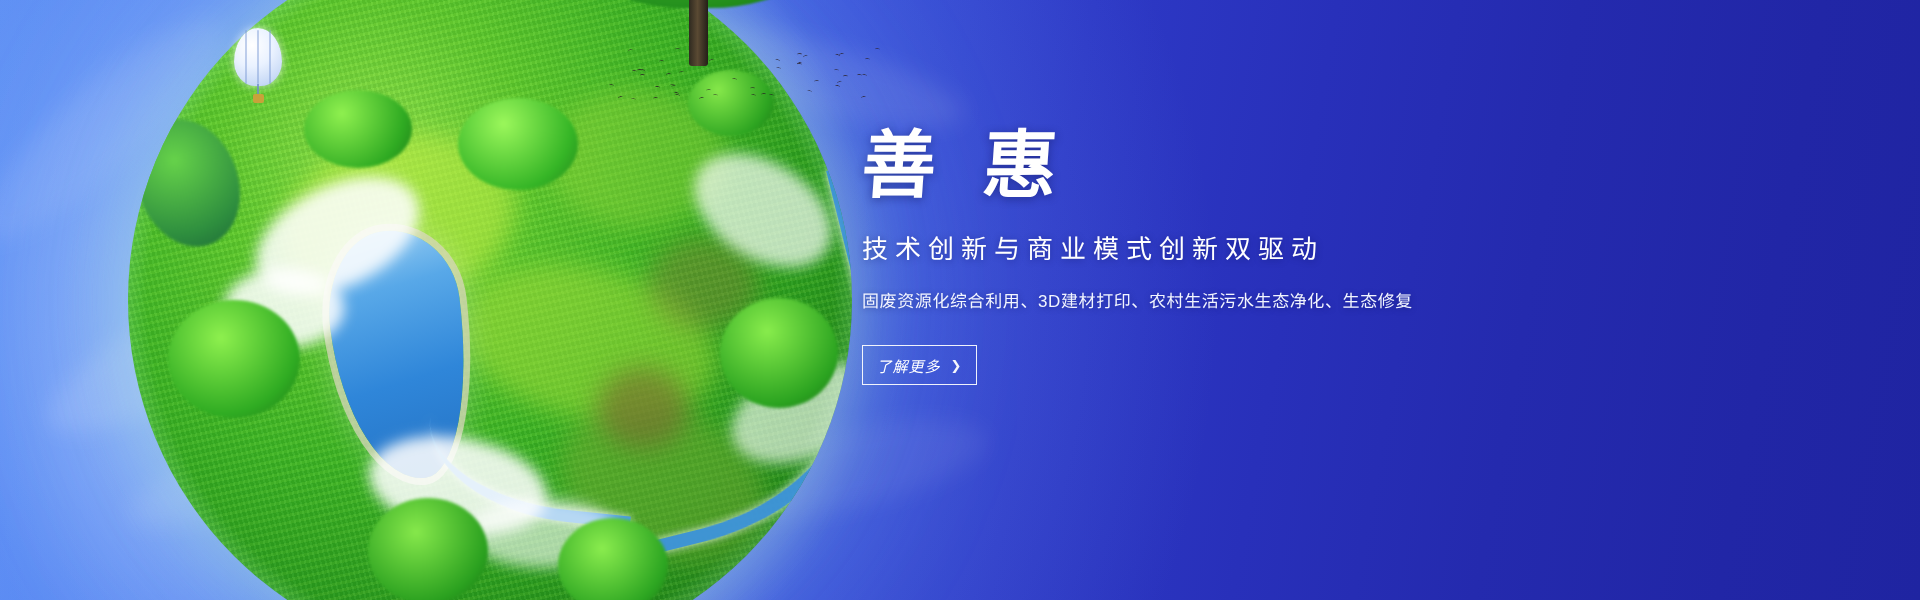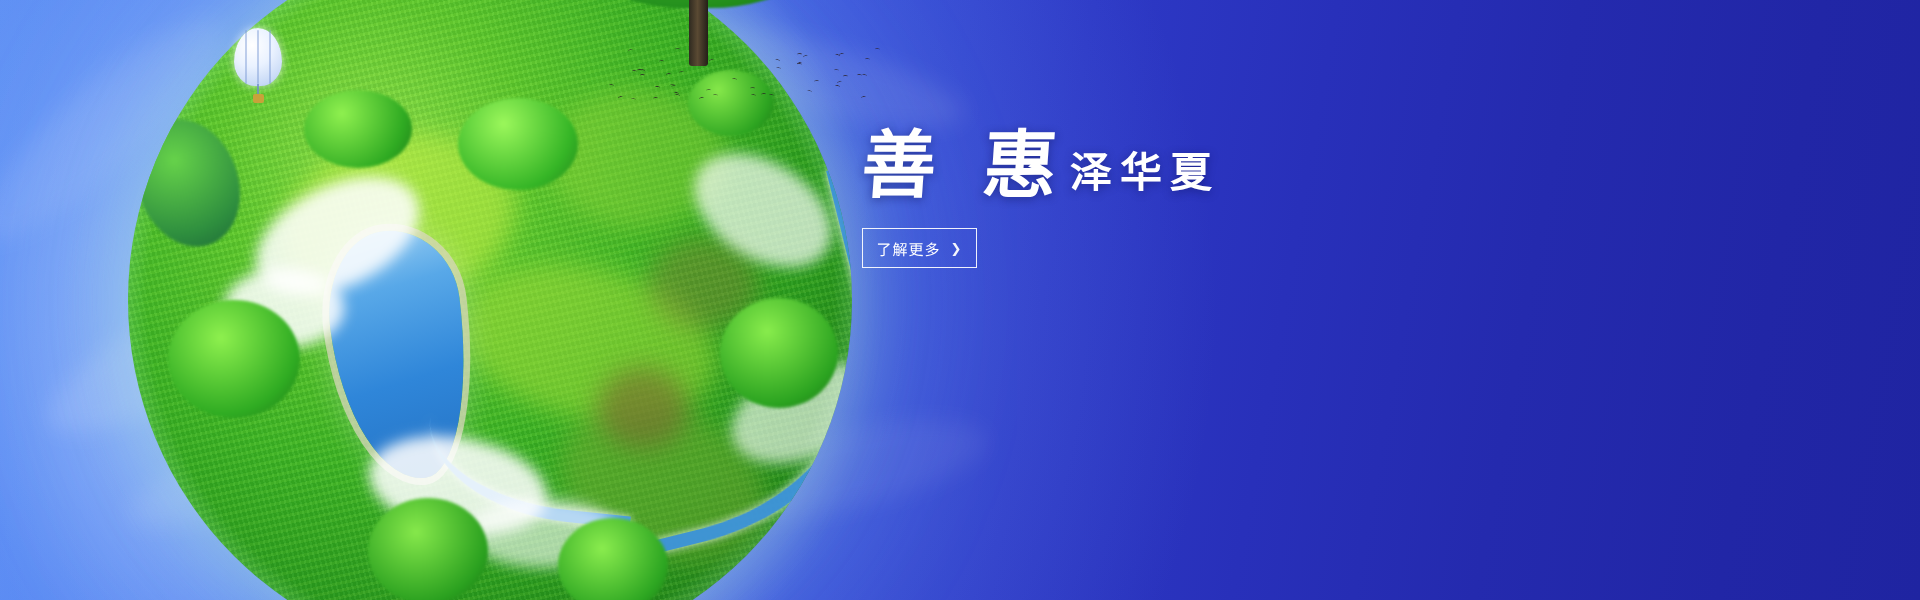--- a/index.html
+++ b/index.html
@@ -188,30 +188,31 @@
   }
   .desc{
     margin-top:22px;
     color:#f2f5ff;
     font-size:17px;
     letter-spacing:.6px;
     font-weight:400;
     text-shadow:0 1px 6px rgba(10,16,80,.40);
   }
   .cta{
-    margin-top:26px;
+    margin-top:33px;
     display:inline-flex; align-items:center; justify-content:center;
     gap:10px;
     width:115px; height:40px;
     border:1px solid rgba(255,255,255,.92);
     background:transparent;
     color:#ffffff;
     font-size:15px; letter-spacing:1px;
     cursor:pointer;
     font-family:inherit;
+    font-style:italic;
   }
   .cta .chev{ font-size:13px; line-height:1; opacity:.95; }
 </style>
 </head>
 <body>
 
 <div class="banner">
 
   <div class="sky"></div>
   <div class="veil"></div>
@@ -315,24 +316,25 @@
       <i style="left: 180.1px; top: 19.2px; transform: rotate(13.4deg); opacity: 0.65;"></i>
       <i style="left: 279.4px; top: 0px; transform: rotate(3.5deg); opacity: 0.7;"></i>
     </div>
 
   <div class="content">
 
     <div class="headline">
       <span class="h-big">善</span>
       <span class="h-gap"></span>
       <span class="h-big">惠</span>
-      <span class="h-sm">泽华夏</span>
     </div>
 
-
+    <div class="subtitle">技术创新与商业模式创新双驱动</div>
+
+    <div class="desc">固废资源化综合利用、3D建材打印、农村生活污水生态净化、生态修复</div>
 
     <button class="cta">
       <span>了解更多</span>
       <span class="chev">❯</span>
     </button>
 
   </div>
 </div>
 
 </body></html>

